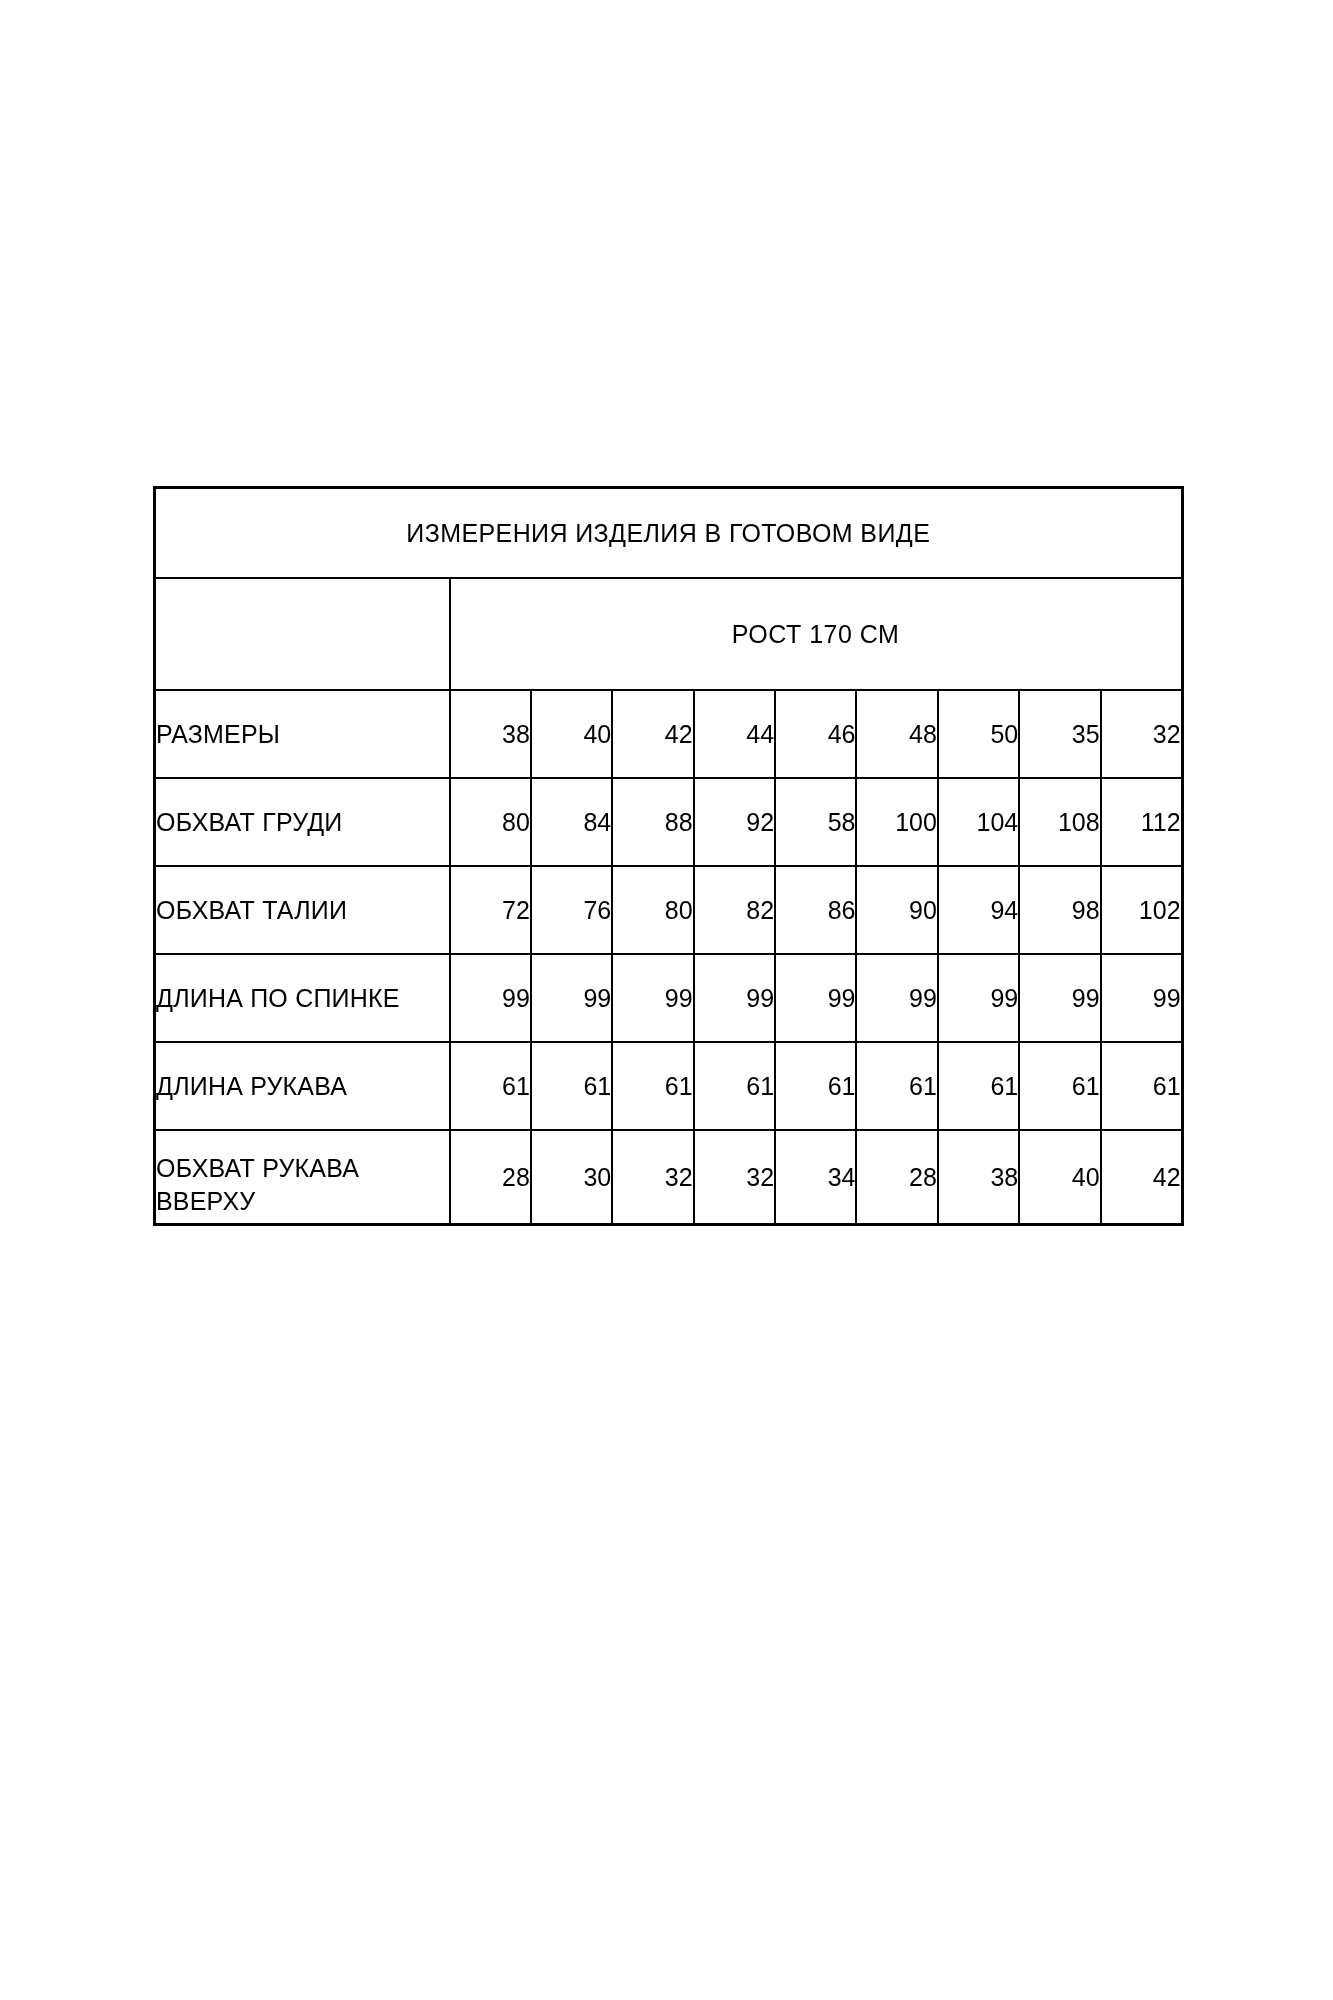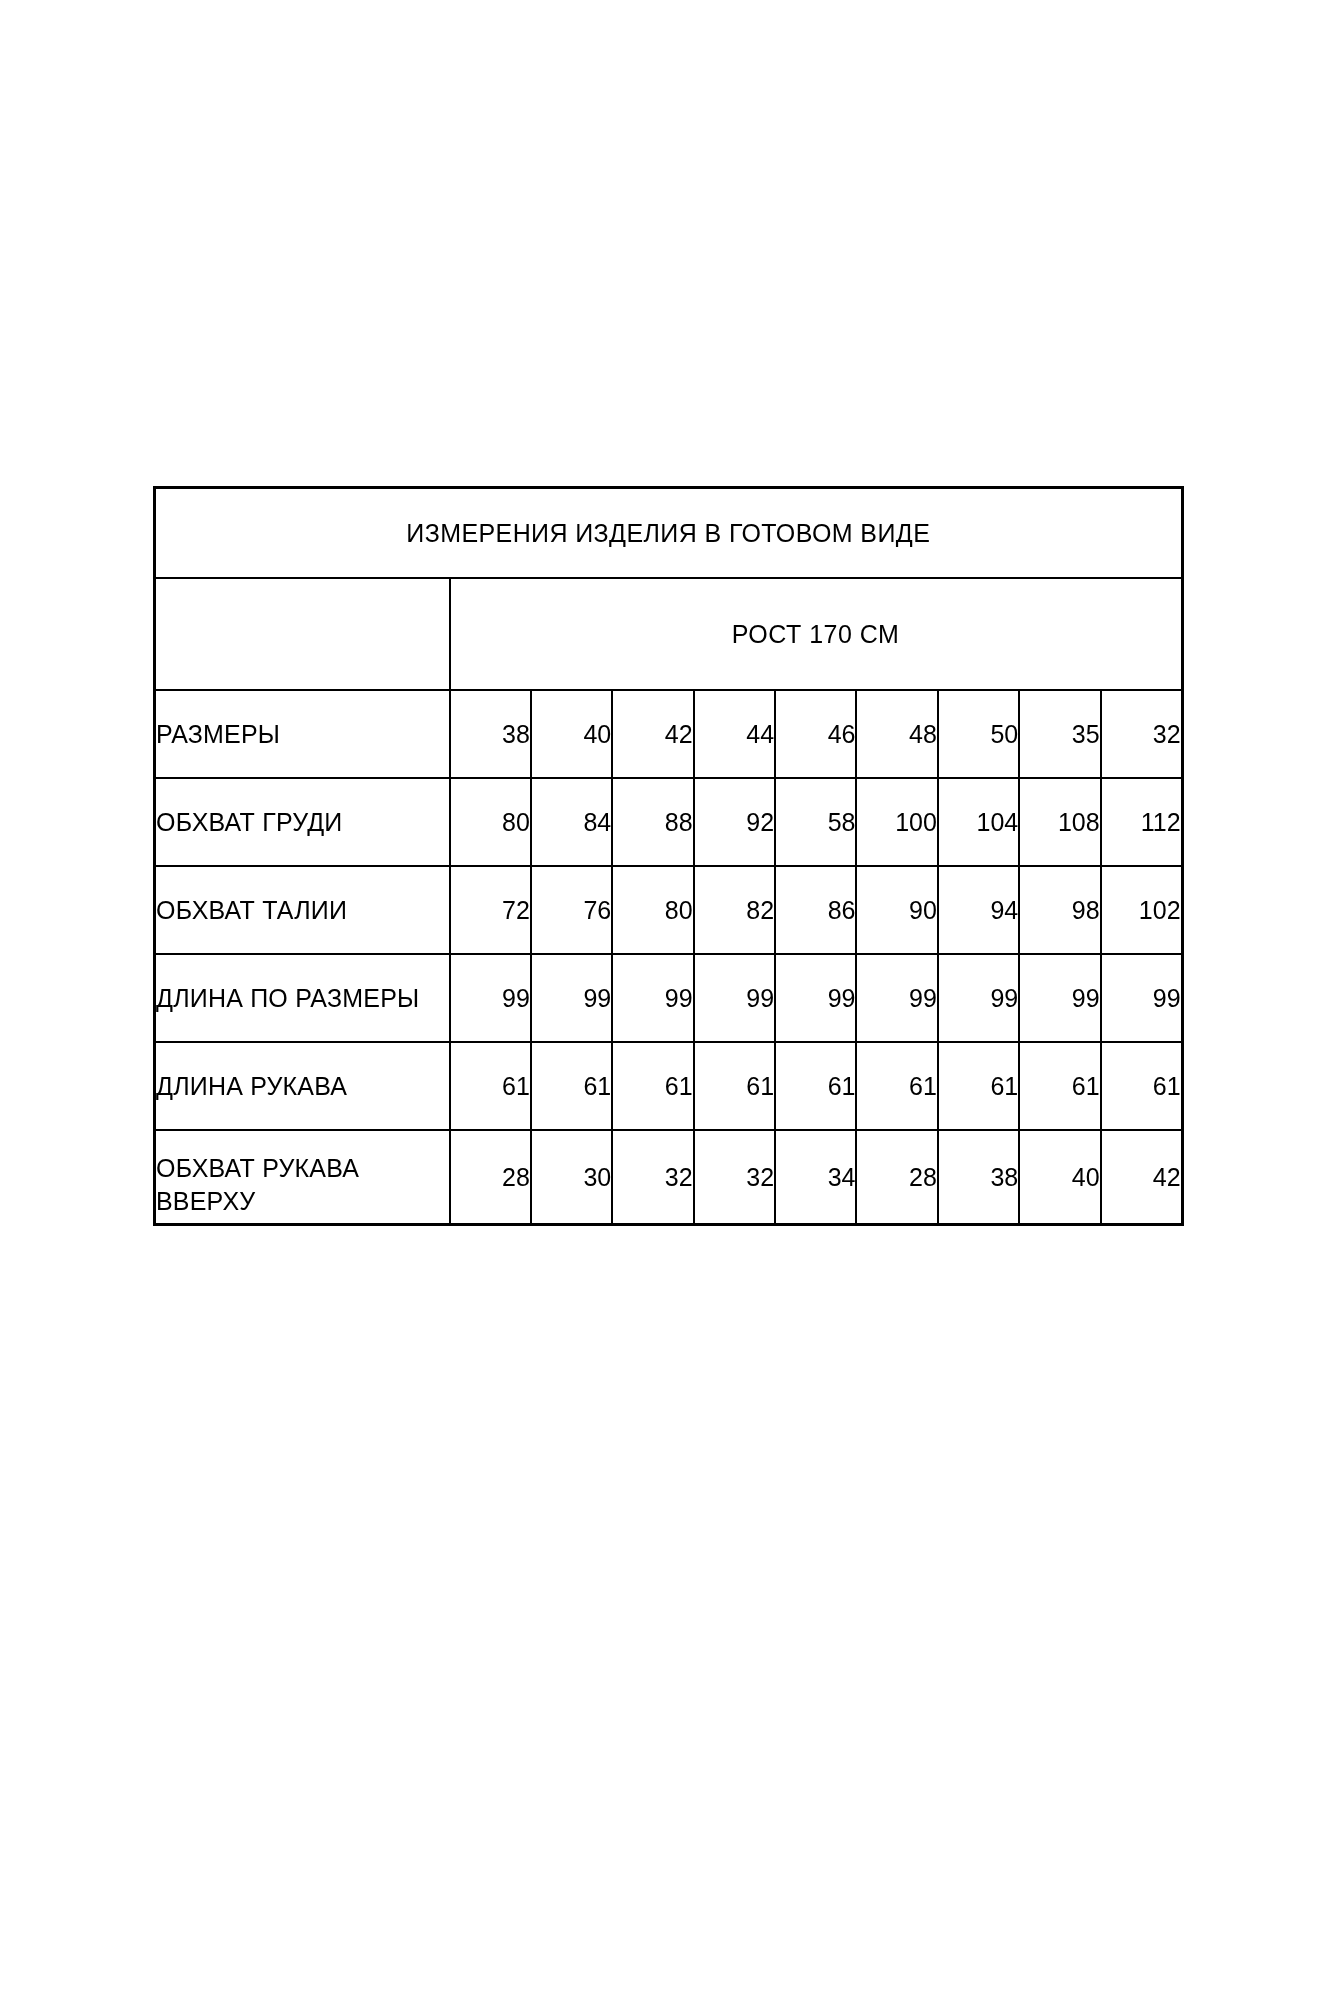--- a/index.html
+++ b/index.html
@@ -142,21 +142,21 @@
         <td class="val">82</td>
         <td class="val">86</td>
         <td class="val">90</td>
         <td class="val">94</td>
         <td class="val">98</td>
         <td class="val">102</td>
       </tr>
 
 
       <tr>
-        <td class="row-label">ДЛИНА ПО РАЗМЕРЫ</td>
+        <td class="row-label">ДЛИНА ПО СПИНКЕ</td>
         <td class="val">99</td>
         <td class="val">99</td>
         <td class="val">99</td>
         <td class="val">99</td>
         <td class="val">99</td>
         <td class="val">99</td>
         <td class="val">99</td>
         <td class="val">99</td>
         <td class="val">99</td>
       </tr>

